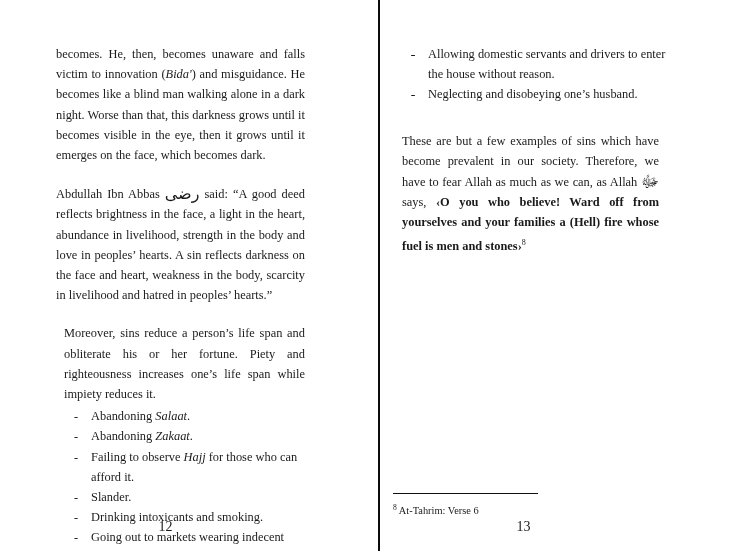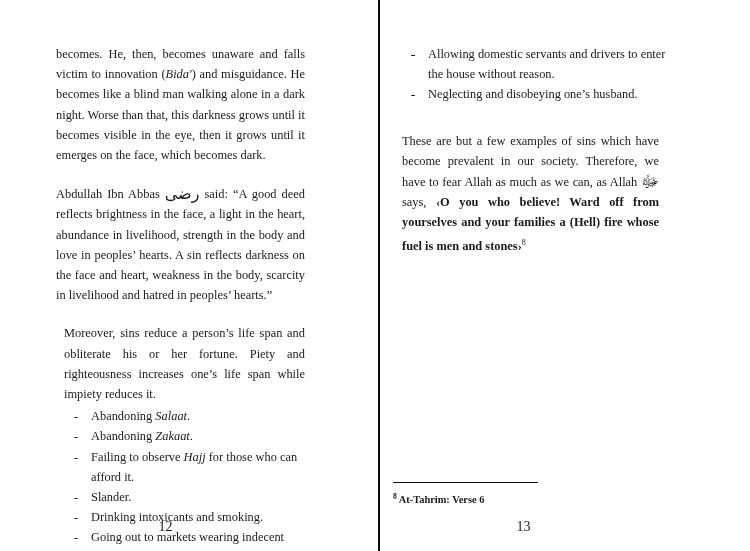--- a/index.html
+++ b/index.html
@@ -90,22 +90,21 @@
     top: 0;
   }
   ul.sin-list.right-list {
     margin-top: 0;
   }
 
   .footnote-zone {
     position: absolute;
     left: 56px;
     right: 40px;
-    bottom: 44px;
-    font-weight: bold;
+    bottom: 33px;
   }
   .footnote-rule {
     width: 145px;
     height: 1px;
     background: #101010;
     margin: 0 0 7px 0;
   }
   .footnote-text {
     font-size: 10.4px;
     line-height: 14px;

